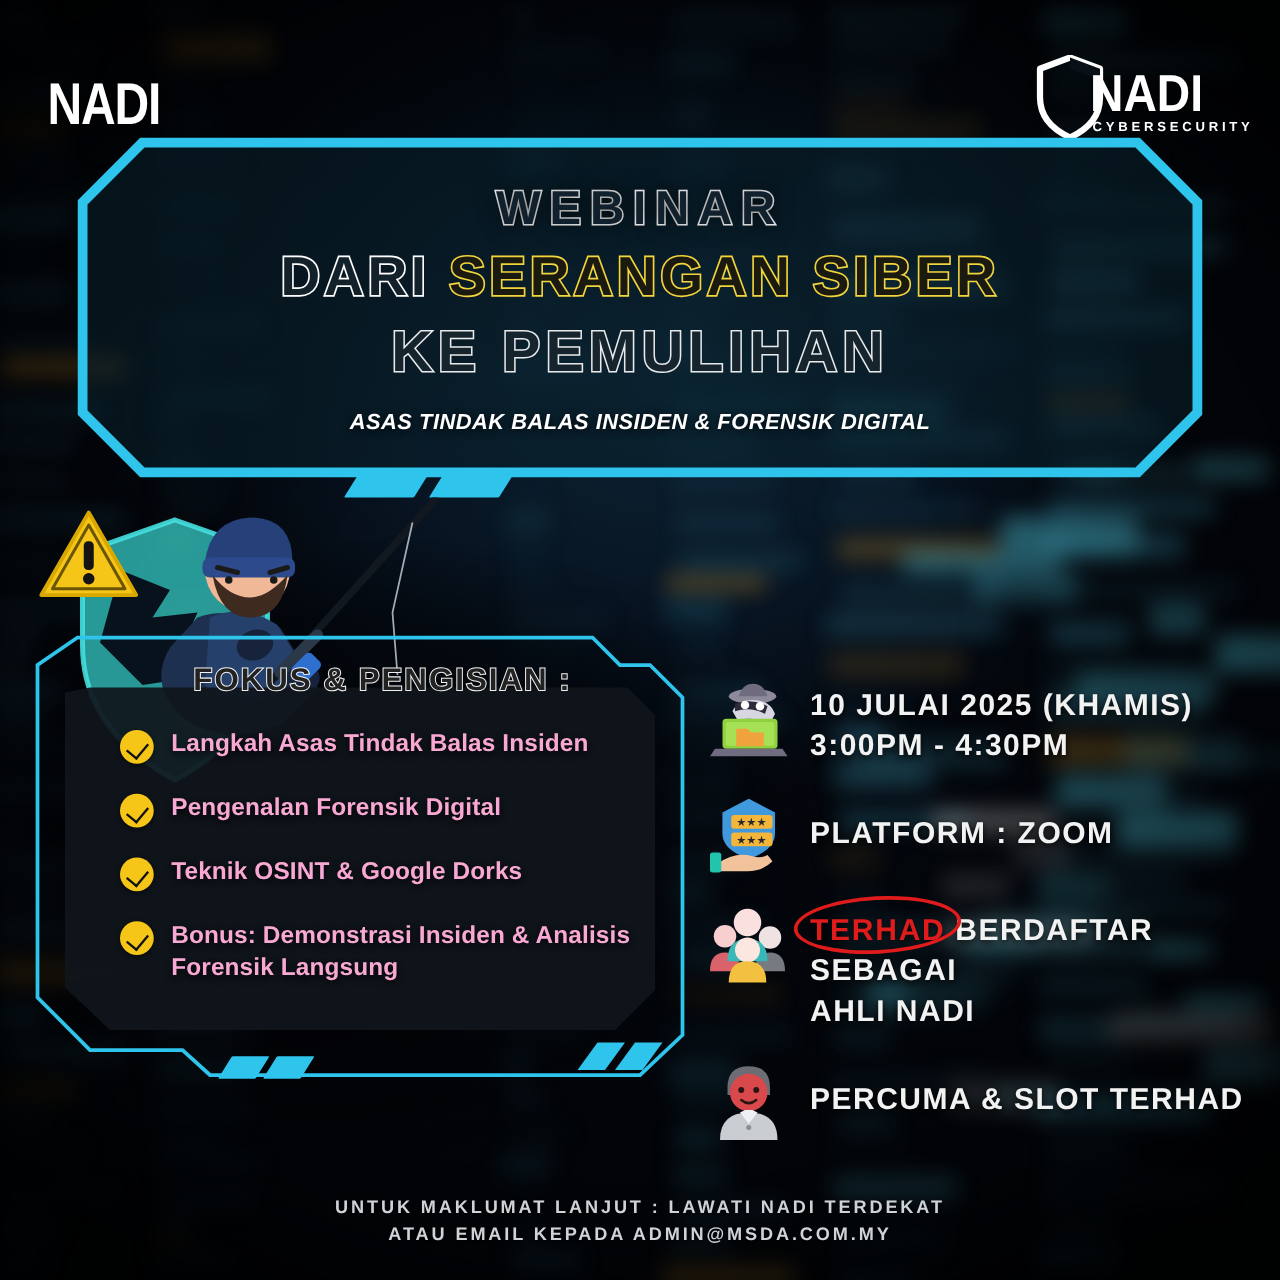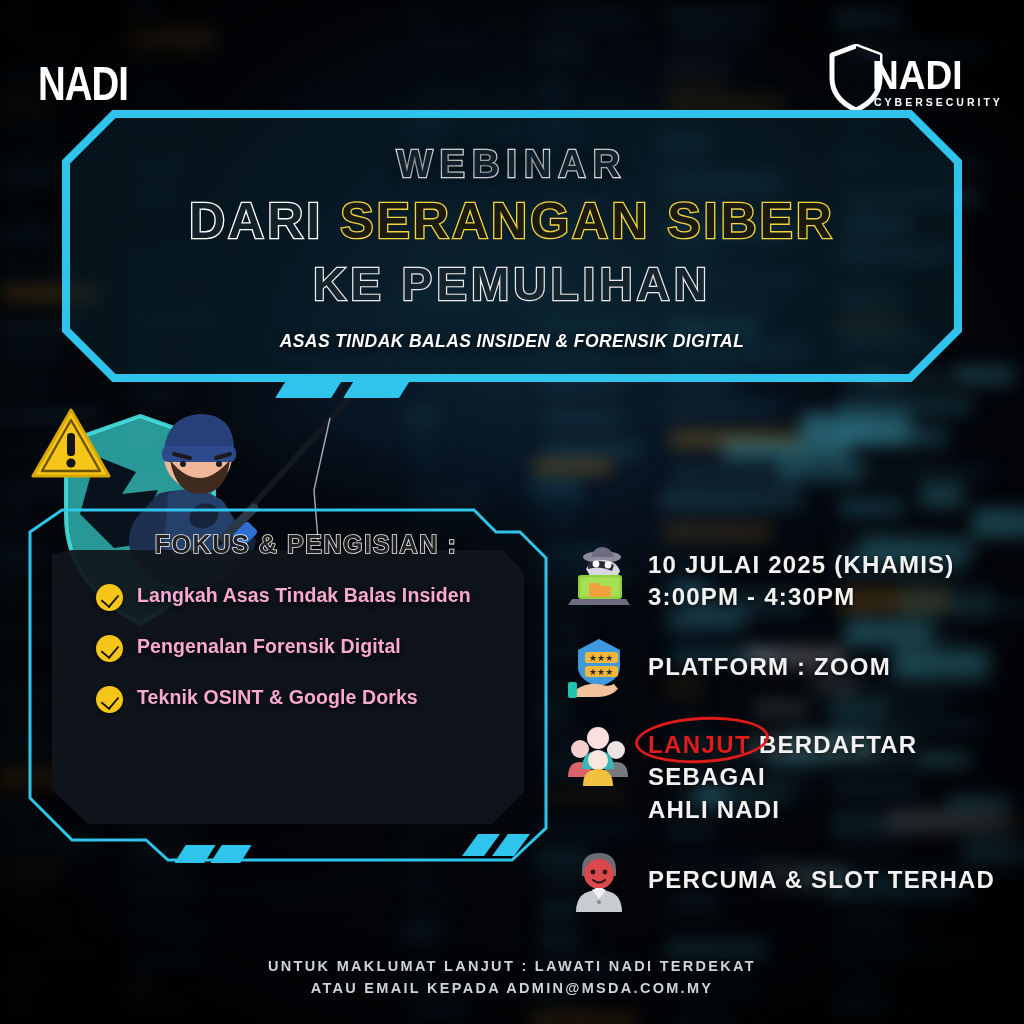--- a/index.html
+++ b/index.html
@@ -81,21 +81,21 @@
   .t-line { text-align:center; line-height:1.03; white-space:nowrap; }
 
   .t-webinar {
     font-size:38px; font-weight:bold; letter-spacing:7px;
     color:#10202c;
     -webkit-text-stroke:2.4px #ffffff;
     paint-order:stroke fill;
     text-shadow:0 0 18px rgba(0,0,0,.9);
     margin-top:4px;
   }
-  .t-l2 { font-size:50px; font-weight:bold; letter-spacing:3px; margin-top:10px;}
+  .t-l2 { font-size:44px; font-weight:bold; letter-spacing:3px; margin-top:10px;}
   .t-l2 .w { color:#13212b; -webkit-text-stroke:2.6px #ffffff; paint-order:stroke fill; }
   .t-l2 .y { color:#1a1a10; -webkit-text-stroke:2.6px #f2d43c; paint-order:stroke fill; }
   .t-l3 {
     font-size:46px; font-weight:bold; letter-spacing:4px; margin-top:12px;
     color:#16242e; -webkit-text-stroke:2.4px #e7e9ea; paint-order:stroke fill;
   }
   .t-sub {
     margin-top:20px;
     font-size:17.5px; font-weight:bold; font-style:italic; letter-spacing:.4px;
     color:#ffffff; text-shadow:0 2px 7px rgba(0,0,0,.85);
@@ -518,20 +518,24 @@
             <span class="bullet-text">Langkah Asas Tindak Balas Insiden</span>
           </div>
           <div class="bullet">
             <span class="chk"></span>
             <span class="bullet-text">Pengenalan Forensik Digital</span>
           </div>
           <div class="bullet">
             <span class="chk"></span>
             <span class="bullet-text">Teknik OSINT &amp; Google Dorks</span>
           </div>
+          <div class="bullet">
+            <span class="chk"></span>
+            <span class="bullet-text">Bonus: Demonstrasi Insiden &amp; Analisis Forensik Langsung</span>
+          </div>
         </div>
     </div>
   </div>
 
   <div class="info-list">
 
     <div class="info-row">
       <div class="info-ico">
         <svg viewBox="0 0 66 66" width="66" height="66">
           <ellipse cx="36" cy="14" rx="19" ry="6" fill="#8d8a9c"></ellipse>
@@ -577,21 +581,21 @@
           <path d="M2 54 q0 -15 12 -15 q12 0 12 15 Z" fill="#d9626b"></path>
           <circle cx="50" cy="27" r="9" fill="#efe2e2"></circle>
           <path d="M38 54 q0 -15 12 -15 q12 0 12 15 Z" fill="#777a80"></path>
           <circle cx="32" cy="15" r="11" fill="#fbe0e0"></circle>
           <path d="M16 46 q0 -18 16 -18 q16 0 16 18 Z" fill="#38b8b6"></path>
           <circle cx="32" cy="37" r="10" fill="#fbe6e0"></circle>
           <path d="M17 63 q0 -17 15 -17 q15 0 15 17 Z" fill="#f3c13f"></path>
         </svg>
       </div>
       <div class="info-text">
-        <span class="ln"><span class="wajib-wrap"><span class="wajib-circle"></span><span class="wajib">LANJUT</span></span><span> BERDAFTAR SEBAGAI</span></span>
+        <span class="ln"><span class="wajib-wrap"><span class="wajib-circle"></span><span class="wajib">TERHAD</span></span><span> BERDAFTAR SEBAGAI</span></span>
         <span class="ln">AHLI NADI</span>
       </div>
     </div>
 
     <div class="info-row" style="margin-top:6px">
       <div class="info-ico">
         <svg viewBox="0 0 66 66" width="66" height="66">
           <path d="M16 22 q0 -17 17 -17 q17 0 17 17 v6 h-34 Z" fill="#6c6c74"></path>
           <circle cx="33" cy="26" r="15" fill="#d9484b"></circle>
           <circle cx="27" cy="24" r="2.4" fill="#2b1414"></circle>

